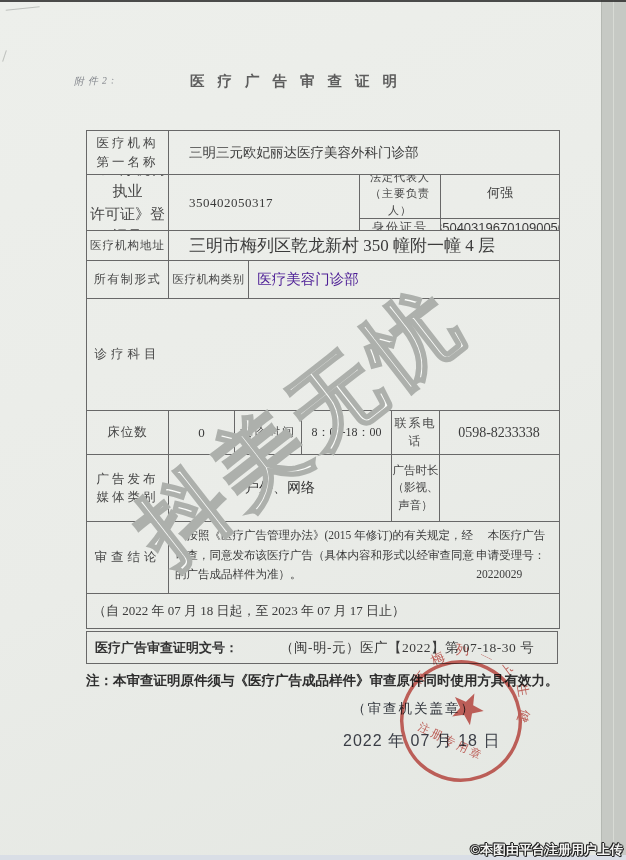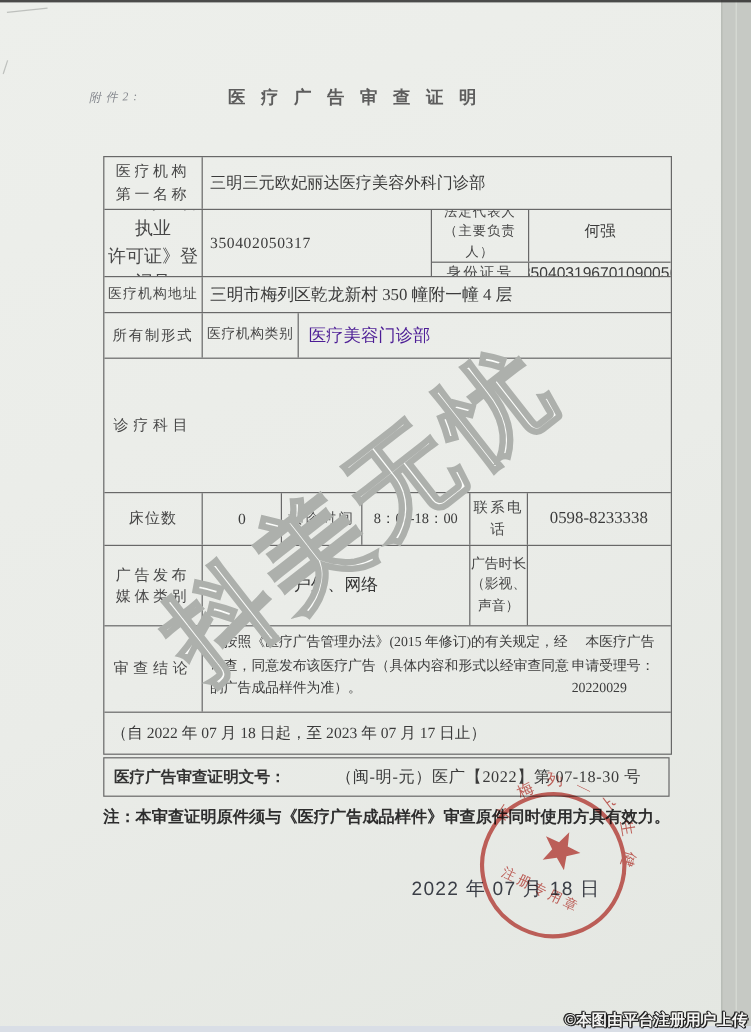--- a/index.html
+++ b/index.html
@@ -26,21 +26,21 @@
        background:transparent;box-sizing:content-box;}
   .trow{display:flex;box-sizing:border-box;}
   .trow + .trow{border-top:1px solid #686868;}
   .cell{box-sizing:border-box;display:flex;align-items:center;justify-content:center;
         font-size:13px;color:#3b3b3b;overflow:hidden;}
   .cell + .cell{border-left:1px solid #686868;}
   .lbl{white-space:pre-line;text-align:center;font-size:12.5px;color:#474747;
        letter-spacing:3px;line-height:1.45;}
   .lbl-tight{white-space:pre-line;text-align:center;font-size:15px;color:#474747;
        letter-spacing:0;line-height:1.5;}
-  .val-left{justify-content:flex-start;padding-left:6px;text-align:right;}
+  .val-left{justify-content:flex-start;padding-left:20px;text-align:right;}
   .subgrid{display:flex;flex-direction:column;}
   .subrow{display:flex;flex:1;box-sizing:border-box;}
   .subrow + .subrow{border-top:1px solid #686868;}
   .sans{font-family:"Liberation Sans",sans-serif;}
   .cat-val{font-family:"Liberation Sans",sans-serif;font-size:14.5px;font-weight:500;color:#4c1d95;}
   .media-val{font-family:"Liberation Sans",sans-serif;font-size:14px;color:#343434;}
   .dept-cell{align-items:flex-start;justify-content:flex-start;padding:8px 8px 0 8px;
              font-size:12px;line-height:1.7;text-align:left;}
   .concl-cell{align-items:stretch;justify-content:center;
               padding:4px 6px;font-size:11.5px;line-height:1.7;}
@@ -111,21 +111,21 @@
         </div>
         <div class="subrow">
           <div class="cell lbl" style="width:80px;font-size:12px;letter-spacing:2px">身份证号</div>
           <div class="cell sans" style="width:119px;font-size:13px">350403196701090056</div>
         </div>
       </div>
     </div>
 
     <div class="trow" style="height:30px">
       <div class="cell lbl" style="width:81px;letter-spacing:1px;font-size:11.5px">医疗机构地址</div>
-      <div class="cell val-left" style="width:391px;font-size:14px">三明市梅列区乾龙新村 350 幢附一幢 4 层</div>
+      <div class="cell val-left" style="width:391px;font-size:17px">三明市梅列区乾龙新村 350 幢附一幢 4 层</div>
     </div>
 
     <div class="trow" style="height:38px">
       <div class="cell lbl" style="width:81px;letter-spacing:1.5px;font-size:12px">所有制形式</div>
       <div class="cell lbl" style="width:80px;font-size:11.5px;letter-spacing:.5px">医疗机构类别</div>
       <div class="cell cat-val" style="width:119px">医疗美容门诊部</div>
     </div>
 
     <div class="trow" style="height:112px">
       <div class="cell lbl" style="width:81px;letter-spacing:4px">诊疗科目</div>
@@ -165,20 +165,21 @@
       </div>
     </div>
   </div>
 
   <div class="certbox">
     <span class="clabel">医疗广告审查证明文号：</span>
     <span class="cval">（闽-明-元）医广【2022】第 07-18-30 号</span>
   </div>
 
   <div class="note">注：本审查证明原件须与《医疗广告成品样件》审查原件同时使用方具有效力。</div>
+  <div class="stamp-caption">（审查机关盖章）</div>
   <div class="issue-date">2022 年 07 月 18 日</div>
 
   <div class="watermark">抖美无忧</div>
 
   <div class="seal">
     <svg width="138" height="138" viewBox="0 0 140 140">
       <circle cx="70" cy="70" r="60" fill="none" stroke="#c5413a" stroke-width="3.5"></circle>
       <polygon points="70,39 74.1,50.3 86.2,50.7 76.7,58.2 80,69.8 70,63 60,69.8 63.3,58.2 53.8,50.7 65.9,50.3" fill="#c5413a"></polygon>
       <path id="sealArc" d="M 18.8,61 A 52,52 0 1 1 121.2,61" fill="none"></path>
       <text font-size="13.5" fill="#c5413a" letter-spacing="11" font-family="Liberation Sans, sans-serif">

